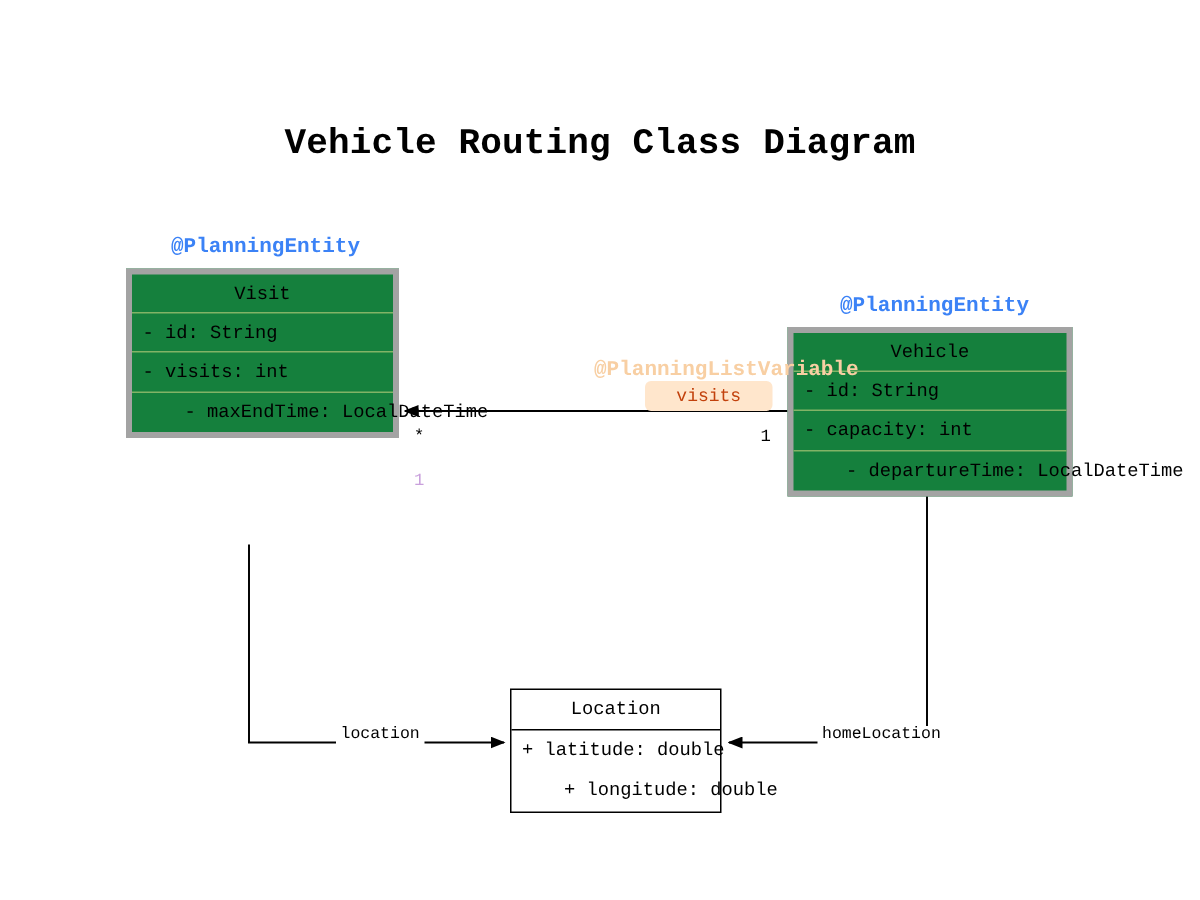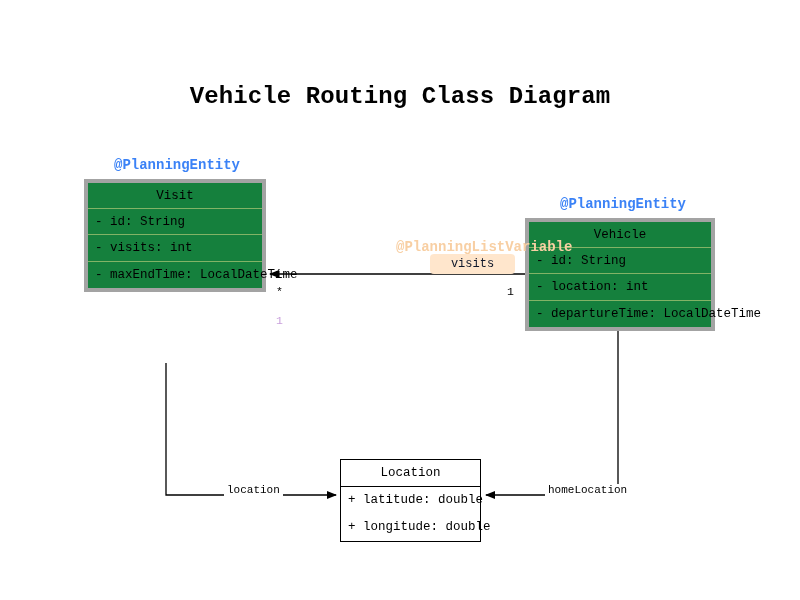--- a/index.html
+++ b/index.html
@@ -64,21 +64,21 @@
   .uml-class .class-attr {
     box-sizing: border-box;
     height: 26.4px;
     line-height: 26.4px;
     padding-left: 7px;
     font-size: 12.5px;
     color: #000000;
     border-bottom: 1px solid #82b366;
     white-space: nowrap;
   }
-  .uml-class .class-attr:last-child { border-bottom: none; }
+  .uml-class .class-attr:last-child { border-bottom: none; margin-left: 28px; }
 
   
   .uml-class.plain {
     border: 1px solid #000000;
     background: #ffffff;
   }
   .uml-class.plain .class-name {
     border-bottom: 1px solid #000000;
     height: 27px;
     line-height: 27px;
@@ -88,21 +88,21 @@
     height: 27px;
     line-height: 27px;
   }
 
   
   .edge-chip {
     position: absolute;
     background: #ffe6cc;
     border-radius: 4px;
     font-size: 12px;
-    color: #0f172a;
+    color: #c2410c;
     text-align: center;
     line-height: 20px;
     height: 20px;
     white-space: nowrap;
   }
   .edge-label {
     position: absolute;
     font-size: 11px;
     color: #000000;
     background: #ffffff;
@@ -161,21 +161,21 @@
     <div class="class-attr">- id: String</div>
     <div class="class-attr">- visits: int</div>
     <div class="class-attr">- maxEndTime: LocalDateTime</div>
   </div>
 
   <div class="stereotype green" style="left:560px; top:196px;">@PlanningEntity</div>
 
   <div class="uml-class" id="class-vehicle" style="left:525px; top:218px; width:190px;">
     <div class="class-name">Vehicle</div>
     <div class="class-attr">- id: String</div>
-    <div class="class-attr">- location: int</div>
+    <div class="class-attr">- capacity: int</div>
     <div class="class-attr">- departureTime: LocalDateTime</div>
   </div>
 
   <div class="uml-class plain" id="class-location" style="left:340px; top:459px; width:141px;">
     <div class="class-name">Location</div>
     <div class="class-attr">+ latitude: double</div>
     <div class="class-attr">+ longitude: double</div>
   </div>
 
   <div class="stereotype orange" style="left:352px; top:239px;margin-left:44px;">@PlanningListVariable</div>

